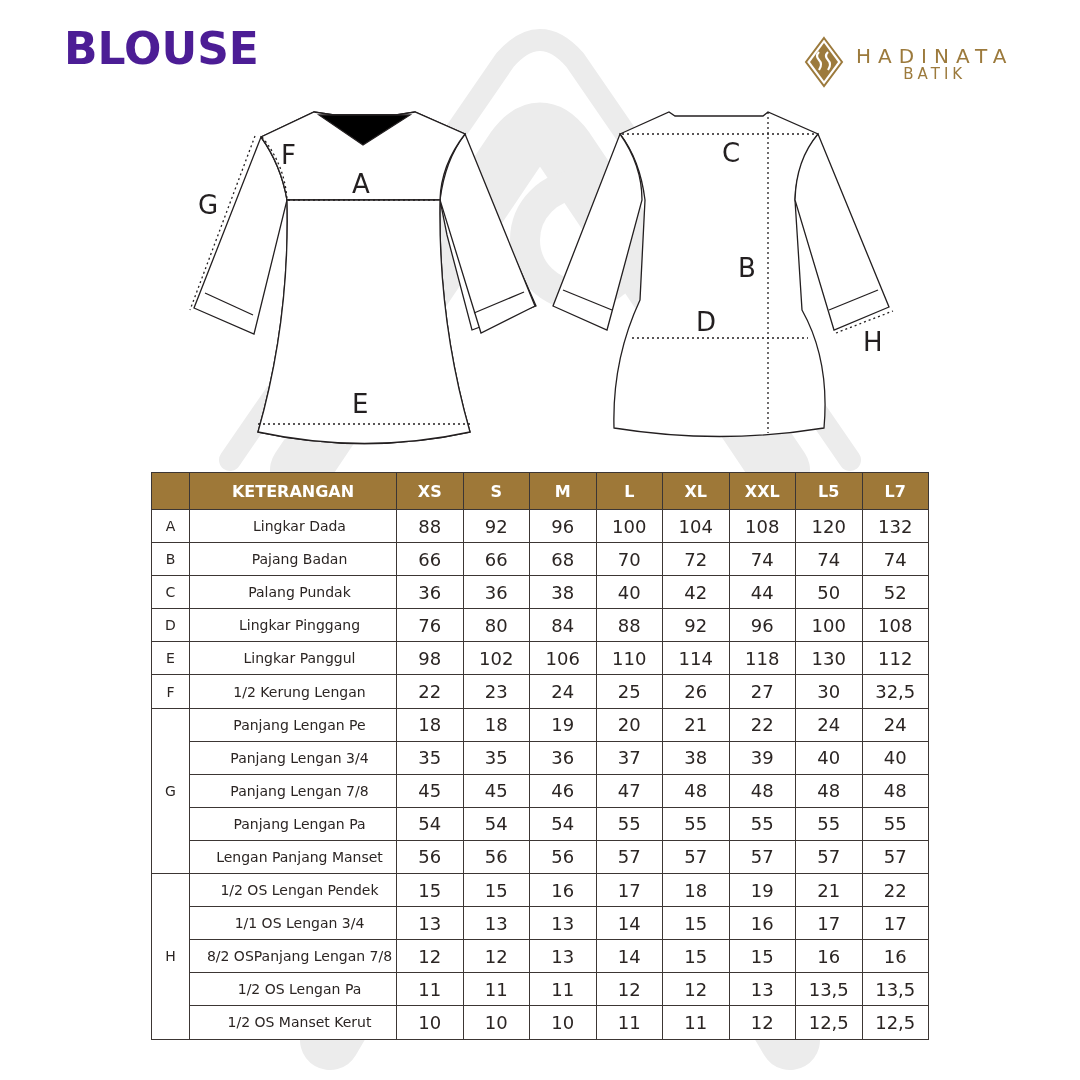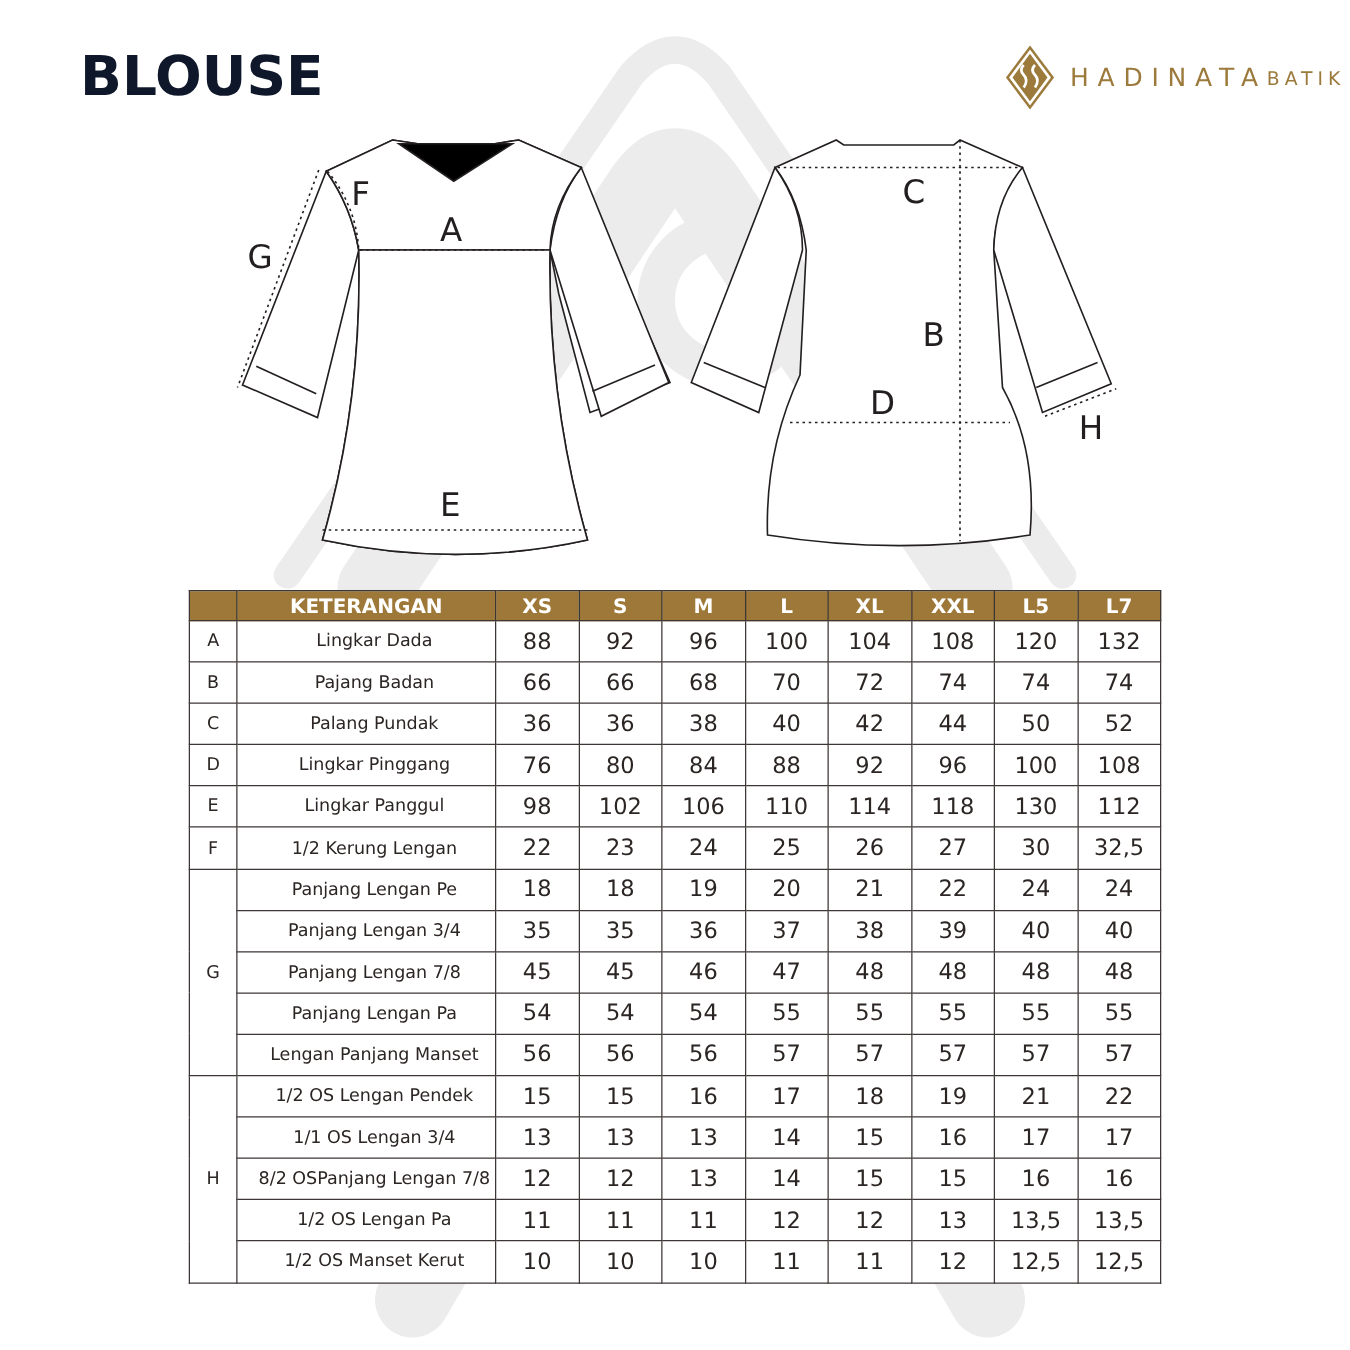--- a/index.html
+++ b/index.html
@@ -2,43 +2,43 @@
 <html><head>
 <meta charset="utf-8">
 <style>
   * { box-sizing: border-box; margin: 0; padding: 0; }
   html, body { width: 1080px; height: 1080px; background: #ffffff; overflow: hidden; }
   body { position: relative; font-family: "Liberation Sans", sans-serif; color: #2b2523; }
 
   .watermark { position: absolute; left: 0; top: 0; width: 1080px; height: 1080px; z-index: 0; }
 
   .title {
-    position: absolute; left: 64px; top: 36px;
+    position: absolute; left: 64px; top: 23px;
     font-family: "DejaVu Sans", sans-serif; font-weight: bold;
-    font-size: 44px; letter-spacing: 0px; color: #0f172a; z-index: 2;
+    font-size: 44px; letter-spacing: 0px; color: #4c1d95; z-index: 2;
   }
 
   .brand { position: absolute; left: 804px; top: 36px; display: flex; align-items: center; z-index: 2; }
   .brand-mark { width: 40px; height: 52px; }
-  .brand-text { margin-left: 12px; display: flex; flex-direction: row; align-items: center; }
+  .brand-text { margin-left: 12px; display: flex; flex-direction: column; align-items: center; }
   .brand-name { font-family: "DejaVu Sans", sans-serif; font-size: 20px; letter-spacing: 7px; color: #9c7a3c; line-height: 22px; }
   .brand-sub { font-family: "DejaVu Sans", sans-serif; font-size: 15px; letter-spacing: 4px; color: #9c7a3c; line-height: 10px; margin-top: 2px; }
 
   .drawings { position: absolute; left: 0; top: 100px; width: 1080px; height: 360px; z-index: 1; }
   .lbl { font-family: "DejaVu Sans", sans-serif; font-size: 26px; fill: #231f20; }
 
   .size-table {
     position: absolute; left: 151px; top: 472px; z-index: 2;
     border-collapse: collapse; background: #ffffff;
   }
   .size-table th, .size-table td { border: 1.5px solid #3c3634; }
   .size-table th {
     background: #9e7838; color: #ffffff; font-weight: bold;
     font-family: "DejaVu Sans", sans-serif; font-size: 16px;
-    height: 24px; text-align: center;
+    height: 37px; text-align: center;
   }
   .size-table td { height: 33.1px; font-family: "DejaVu Sans", sans-serif; color: #2b2523; }
   .c-code { width: 38px; text-align: center; font-size: 14px; }
   .c-desc { width: 207px; text-align: center; padding-left: 13px; font-size: 14px; }
   .c-val { width: 66.5px; text-align: center; font-size: 18px; }
 </style>
 </head>
 <body>
 
 <svg class="watermark" viewBox="0 0 1080 1080">

